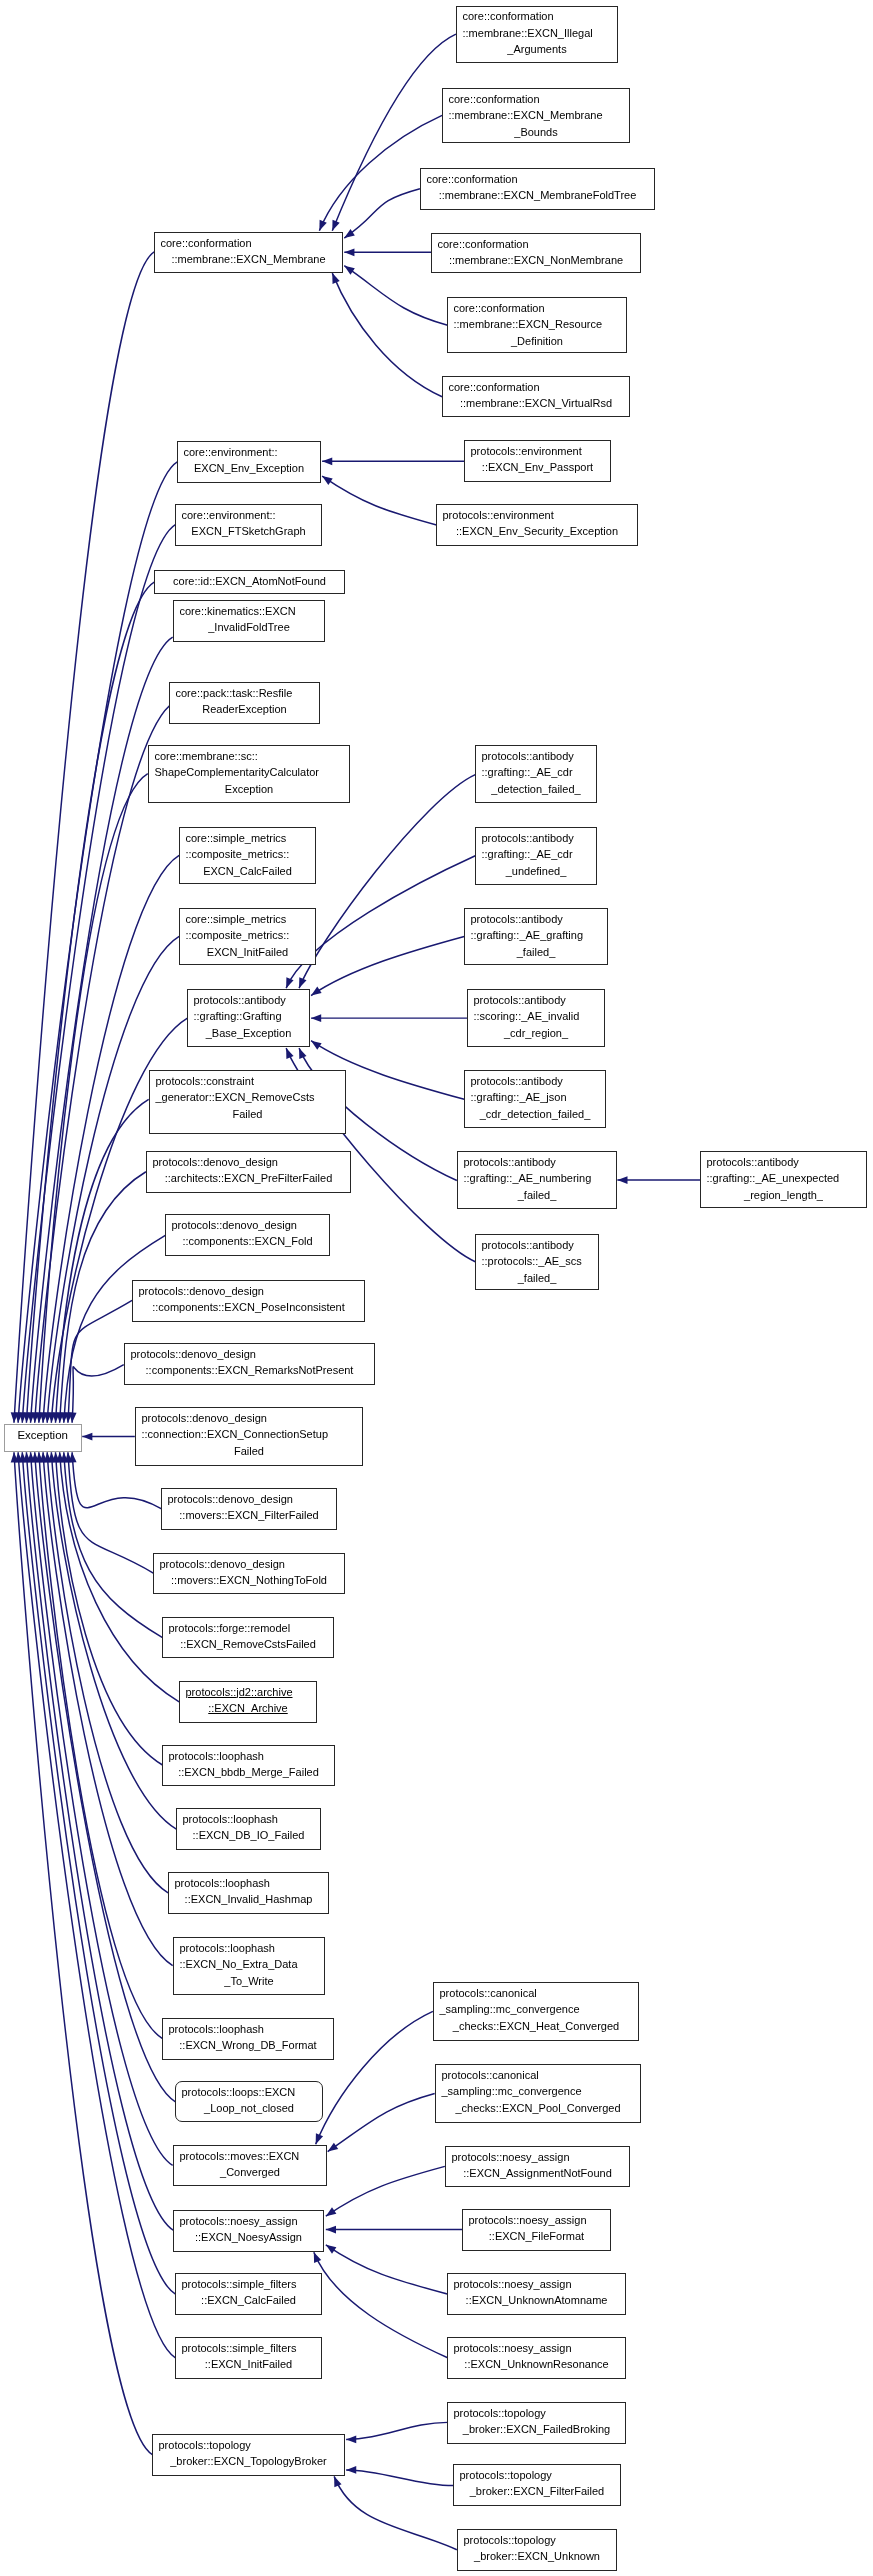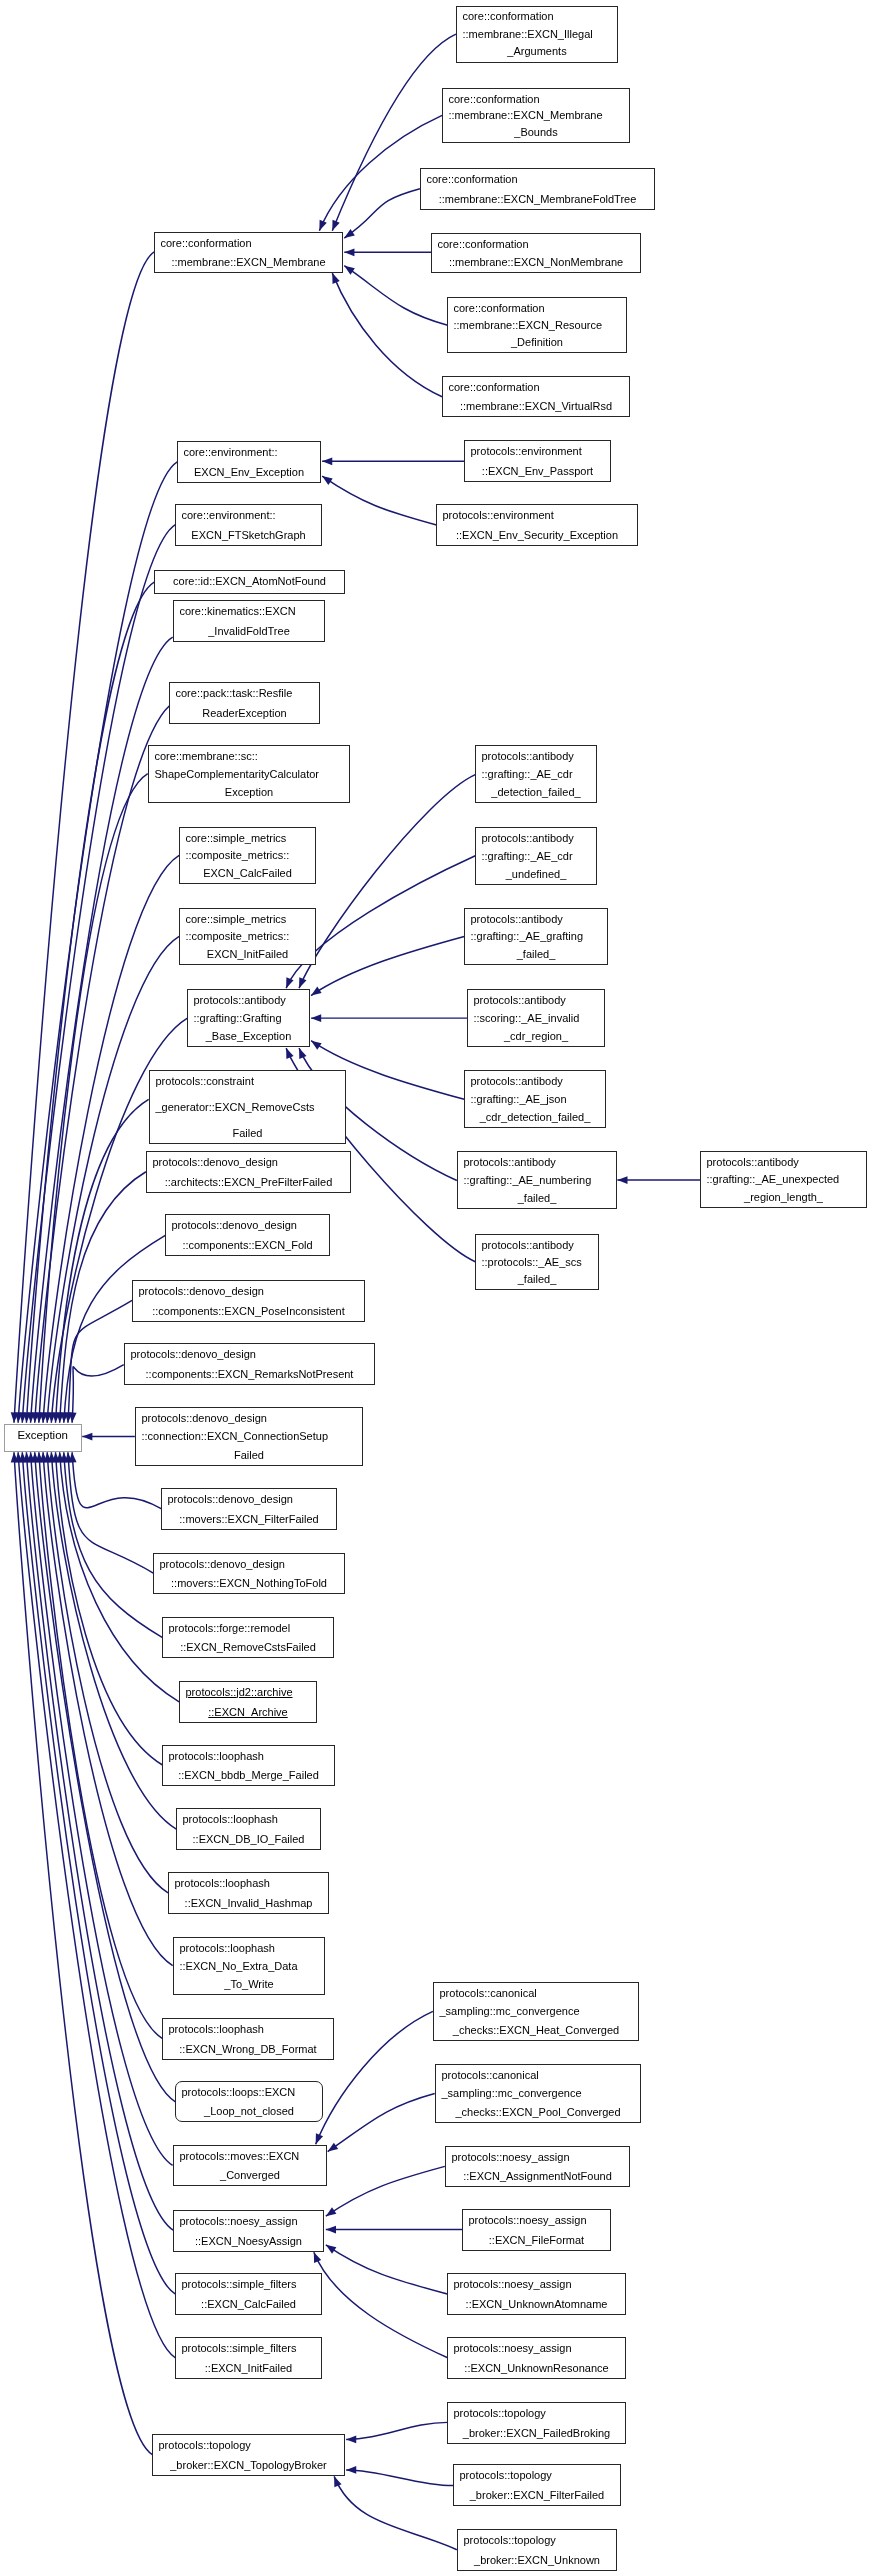--- a/index.html
+++ b/index.html
@@ -9,21 +9,21 @@
     background:#ffffff;
     font-family:"Liberation Sans","DejaVu Sans",sans-serif;
     overflow:hidden;
   }
   #edges-svg{position:absolute;left:0;top:0;width:874px;height:2576px;}
   .node{
     position:absolute;
     background:#ffffff;
     border:1.4px solid #262626;
     box-sizing:border-box;
-    display:flex;flex-direction:column;justify-content:space-between;
+    display:flex;flex-direction:column;justify-content:flex-start;
     padding:1.8px 5.5px;
     font-size:11px;line-height:16.6px;color:#000000;
     white-space:nowrap;
     cursor:pointer;
   }
   .node .ln{text-align:left;}
   .node .ln:last-child{text-align:center;}
   .node.root{border-color:#9d9d9d;cursor:default;font-size:11.5px;}
 </style>
 </head>
@@ -184,21 +184,21 @@
     <div class="node" style="left: 179px; top: 908px; width: 137px; height: 57px; border-color: rgb(38, 38, 38);">
       <div class="ln">core::simple_metrics</div>
       <div class="ln">::composite_metrics::</div>
       <div class="ln">EXCN_InitFailed</div>
     </div>
     <div class="node" style="left: 187px; top: 989px; width: 123px; height: 58px; border-color: rgb(38, 38, 38);">
       <div class="ln">protocols::antibody</div>
       <div class="ln">::grafting::Grafting</div>
       <div class="ln">_Base_Exception</div>
     </div>
-    <div class="node" style="left: 149px; top: 1070px; width: 197px; height: 74px; border-color: rgb(38, 38, 38);">
+    <div class="node" style="left: 149px; top: 1070px; width: 197px; height: 64px; border-color: rgb(38, 38, 38);">
       <div class="ln">protocols::constraint</div>
       <div class="ln">_generator::EXCN_RemoveCsts</div>
       <div class="ln">Failed</div>
     </div>
     <div class="node" style="left: 146px; top: 1151px; width: 205px; height: 42px; border-color: rgb(38, 38, 38);">
       <div class="ln">protocols::denovo_design</div>
       <div class="ln">::architects::EXCN_PreFilterFailed</div>
     </div>
     <div class="node" style="left: 165px; top: 1214px; width: 165px; height: 42px; border-color: rgb(38, 38, 38);">
       <div class="ln">protocols::denovo_design</div>

